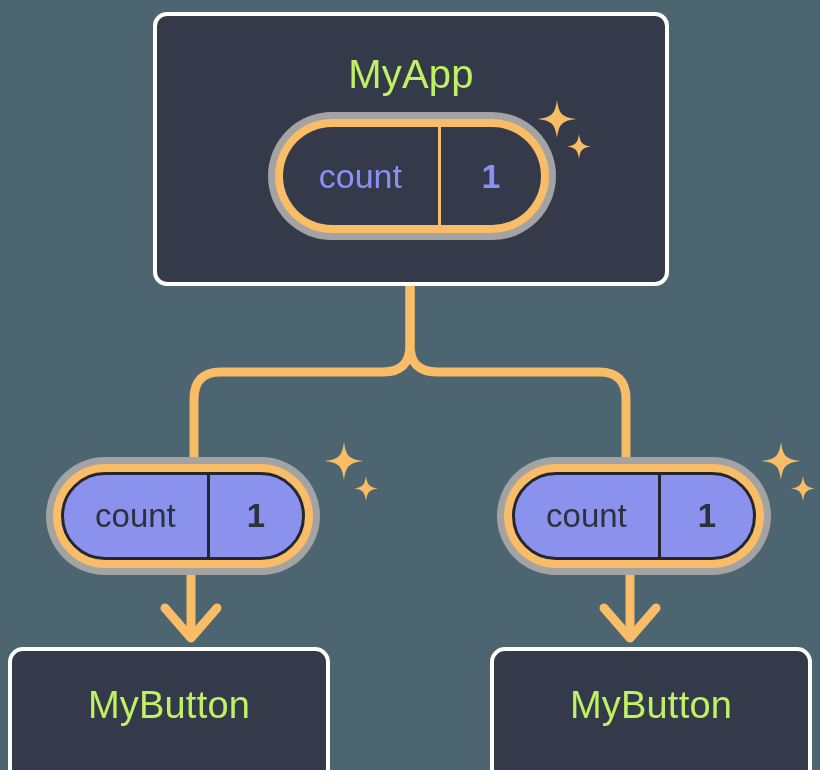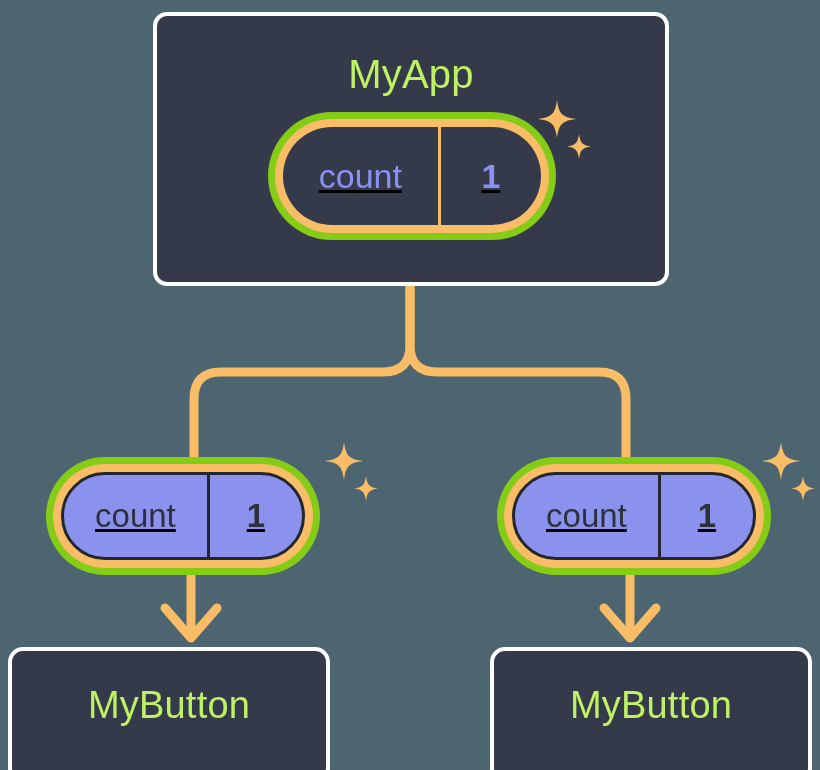--- a/index.html
+++ b/index.html
@@ -76,23 +76,22 @@
   
   .pill {
     position: absolute;
     box-sizing: border-box;
     border-radius: 999px;
     display: flex;
     align-items: stretch;
   }
   
   .pill-outer {
-    background: #84cc16;
+    background: #a3a3a3;
     padding: 7px;
-    text-decoration: underline;
   }
   
   .pill-inner {
     flex: 1 1 auto;
     border-radius: 999px;
     background: #f9bc67;
     padding: 8px;
     box-sizing: border-box;
     display: flex;
   }

